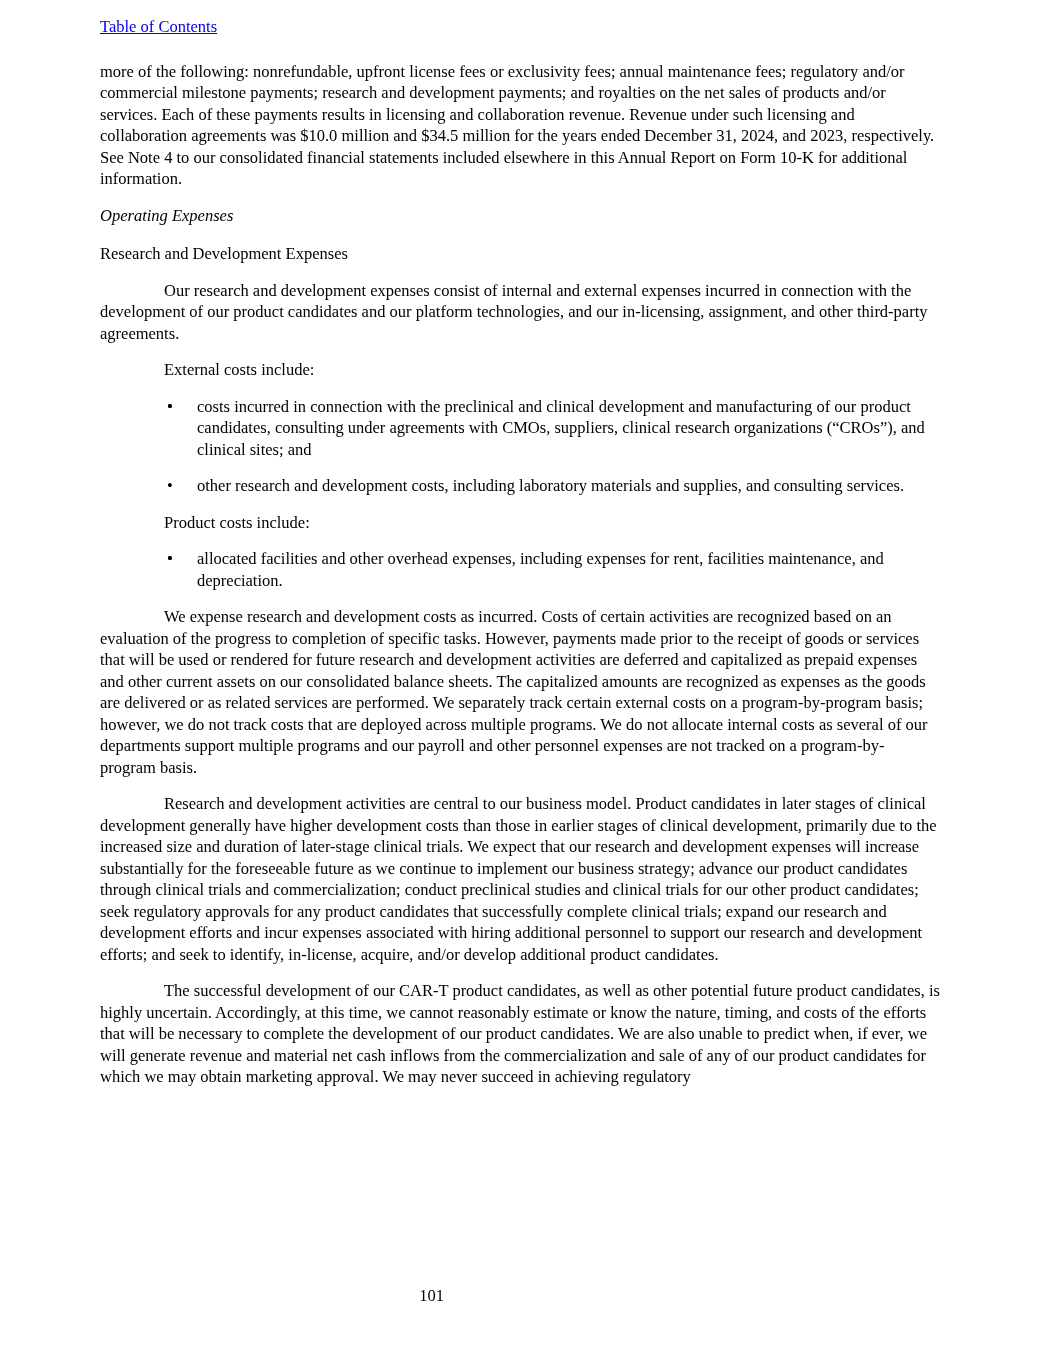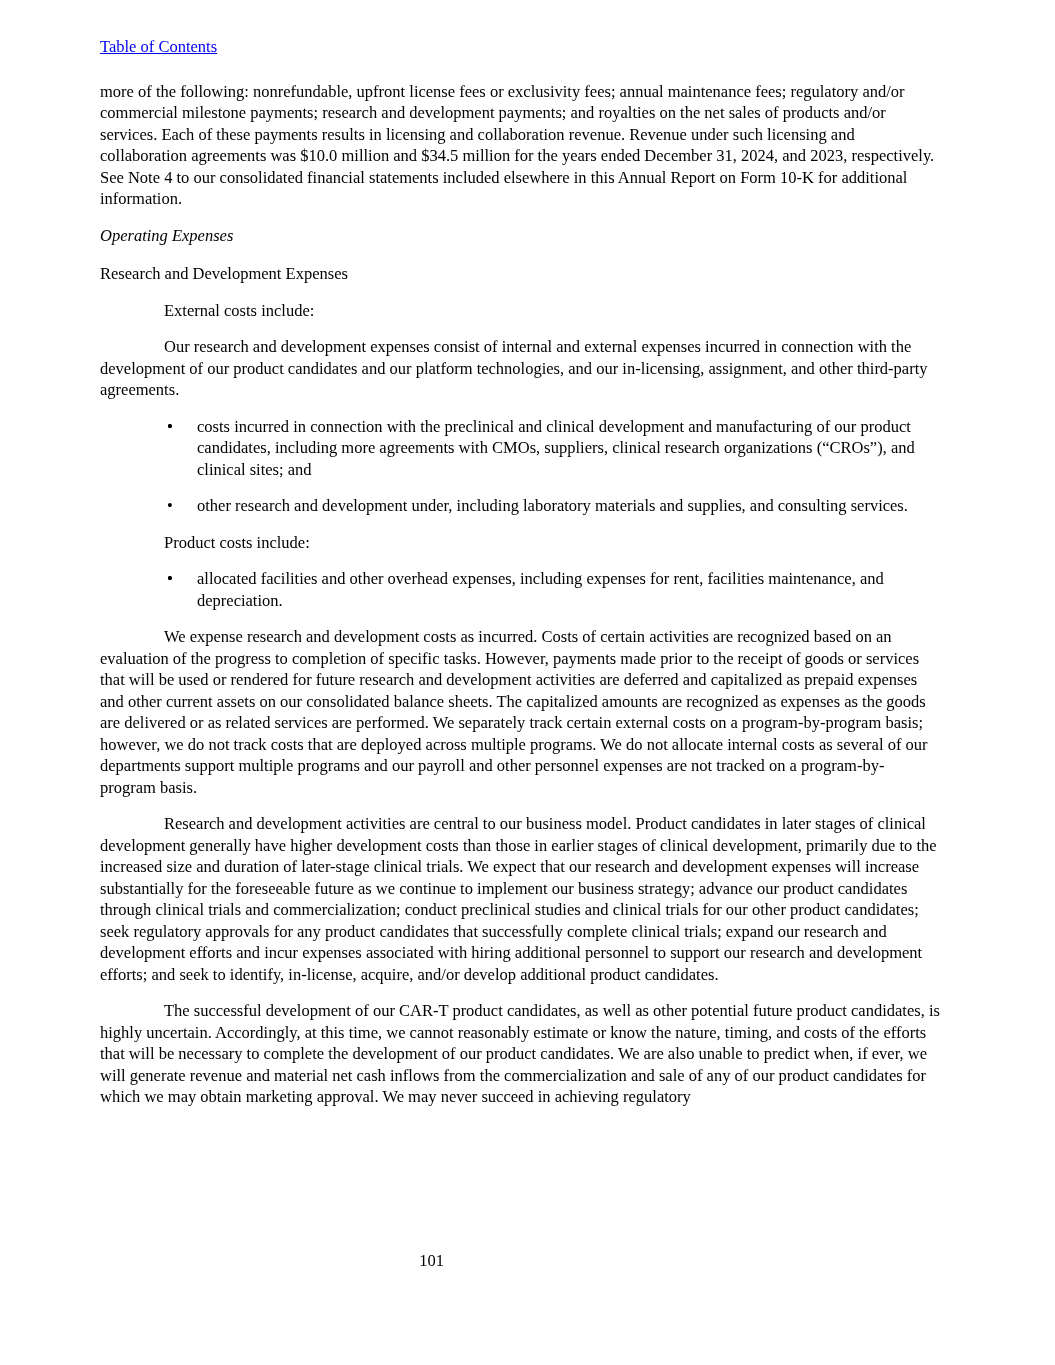--- a/index.html
+++ b/index.html
@@ -11,21 +11,21 @@
     width: 1055px;
     height: 1365px;
     position: relative;
     font-family: "Liberation Serif", "DejaVu Serif", serif;
     font-size: 16.5px;
     line-height: 21.5px;
     color: #000000;
     overflow: hidden;
   }
   .page {
-    padding: 36px 100px 0 100px;
+    padding: 16px 100px 0 100px;
   }
   .toc-link-row {
     margin-bottom: 23px;
   }
   .toc-link {
     color: #0000EE;
     text-decoration: underline;
     cursor: pointer;
   }
   .para {
@@ -48,21 +48,21 @@
     padding-left: 97px;
     margin: 0 0 15px 0;
   }
   .bullet-marker {
     position: absolute;
     left: 67px;
     top: 0;
   }
   .page-number {
     position: absolute;
-    top: 1250px;
+    top: 1285px;
     left: 0;
     width: 863px;
     text-align: center;
   }
 </style>
 </head>
 <body>
 
 <div class="page">
 
@@ -70,36 +70,36 @@
     <span class="toc-link">Table of Contents</span>
   </div>
 
   <p class="para">more of the following: nonrefundable, upfront license fees or exclusivity fees; annual maintenance fees; regulatory and/or commercial milestone payments; research and development payments; and royalties on the net sales of products and/or services. Each of these payments results in licensing and collaboration revenue. Revenue under such licensing and collaboration agreements was $10.0 million and $34.5 million for the years ended December 31, 2024, and 2023, respectively. See Note 4 to our consolidated financial statements included elsewhere in this Annual Report on Form 10-K for additional information.</p>
 
 
   <div class="heading-bold-italic">Operating Expenses</div>
 
   <div class="heading-italic">Research and Development Expenses</div>
 
+  <p class="para indent">Our research and development expenses consist of internal and external expenses incurred in connection with the development of our product candidates and our platform technologies, and our in-licensing, assignment, and other third-party agreements.</p>
+
   <p class="para indent">External costs include:</p>
-
-  <p class="para indent">Our research and development expenses consist of internal and external expenses incurred in connection with the development of our product candidates and our platform technologies, and our in-licensing, assignment, and other third-party agreements.</p>
 
   <div class="bullet-item">
     <span class="bullet-marker">•</span>
   </div>
 
   <div class="bullet-item">
     <span class="bullet-marker">•</span>
-    <span>costs incurred in connection with the preclinical and clinical development and manufacturing of our product candidates, including more agreements with CMOs, suppliers, clinical research organizations (“CROs”), and clinical sites; and</span>
+    <span>costs incurred in connection with the preclinical and clinical development and manufacturing of our product candidates, consulting under agreements with CMOs, suppliers, clinical research organizations (“CROs”), and clinical sites; and</span>
   </div>
 
   <div class="bullet-item">
     <span class="bullet-marker">•</span>
-    <span>other research and development under, including laboratory materials and supplies, and consulting services.</span>
+    <span>other research and development costs, including laboratory materials and supplies, and consulting services.</span>
   </div>
 
   <p class="para indent">Product costs include:</p>
 
   <div class="bullet-item">
     <span class="bullet-marker">•</span>
   </div>
 
   <div class="bullet-item">
     <span class="bullet-marker">•</span>

